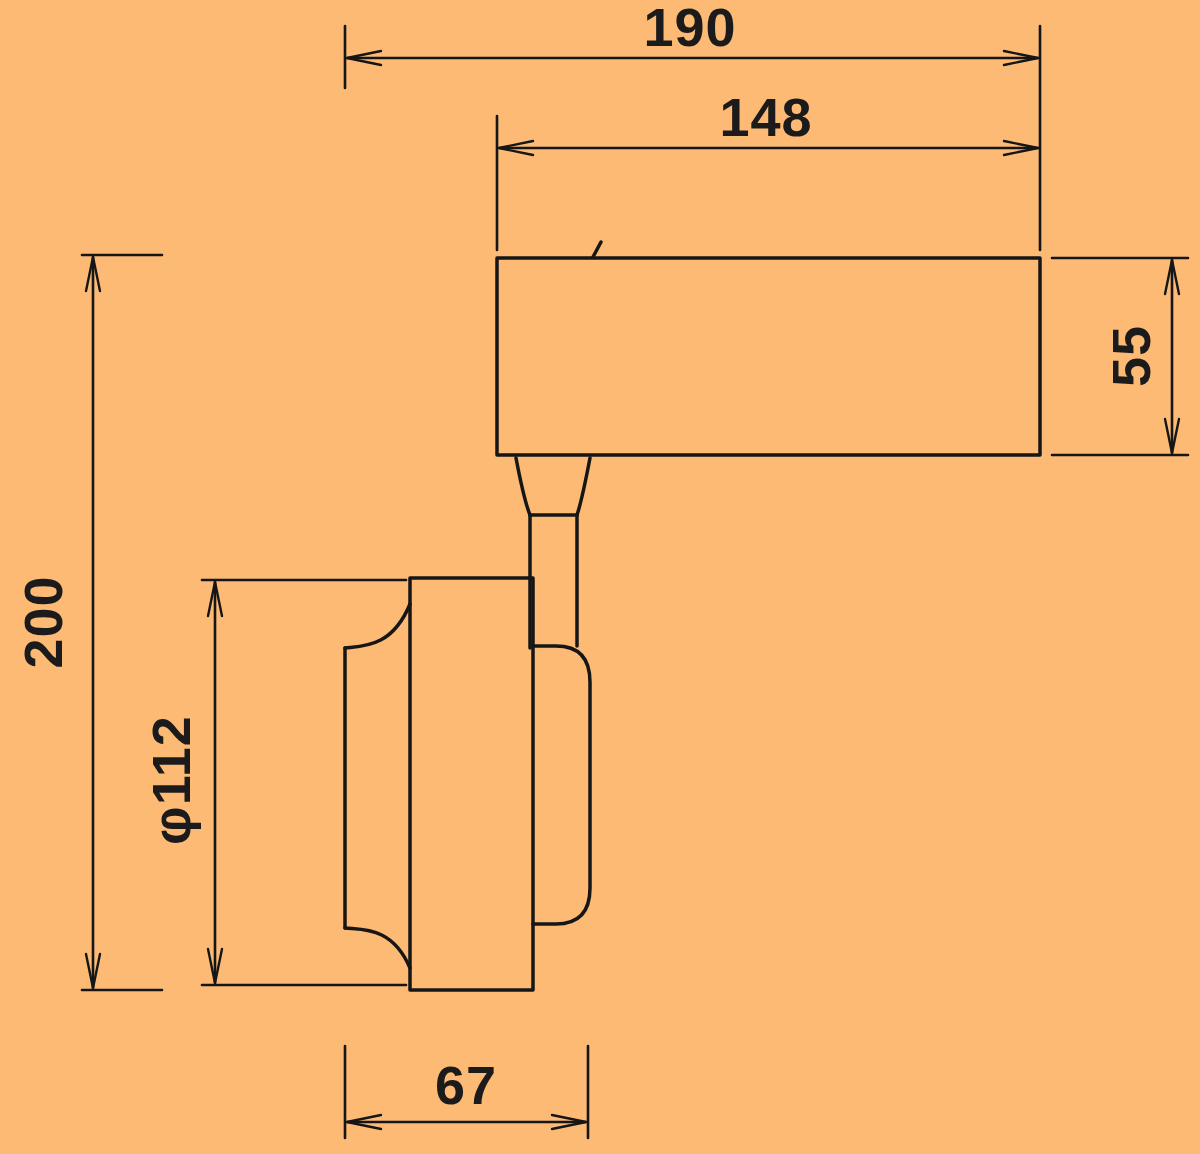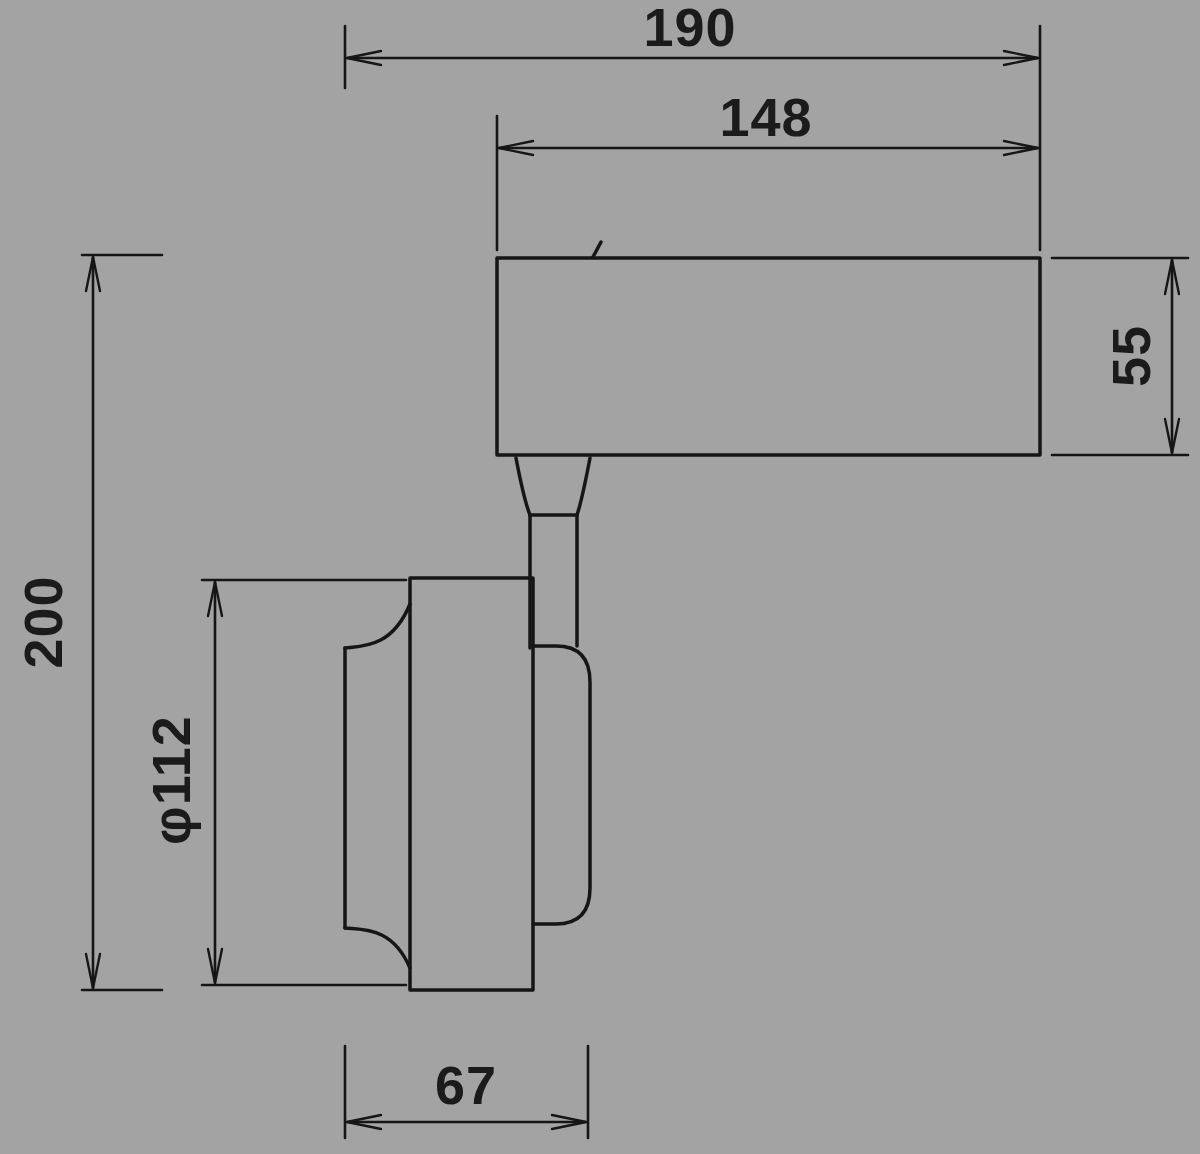--- a/index.html
+++ b/index.html
@@ -4,21 +4,21 @@
 <style>
   html, body {
     margin: 0;
     padding: 0;
     background: #ffffff;
   }
   .stage {
     position: relative;
     width: 1200px;
     height: 1154px;
-    background: #a3a3a3;
+    background: #fdba74;
     overflow: hidden;
   }
   svg {
     display: block;
     shape-rendering: geometricPrecision;
   }
   .obj {
     fill: none;
     stroke: #161616;
     stroke-width: 3.5;

